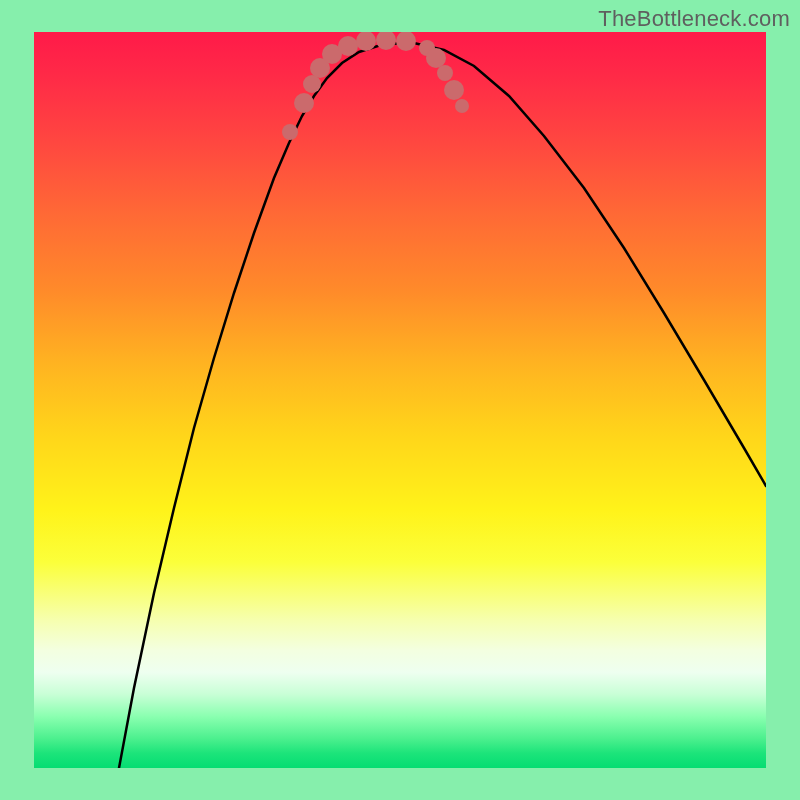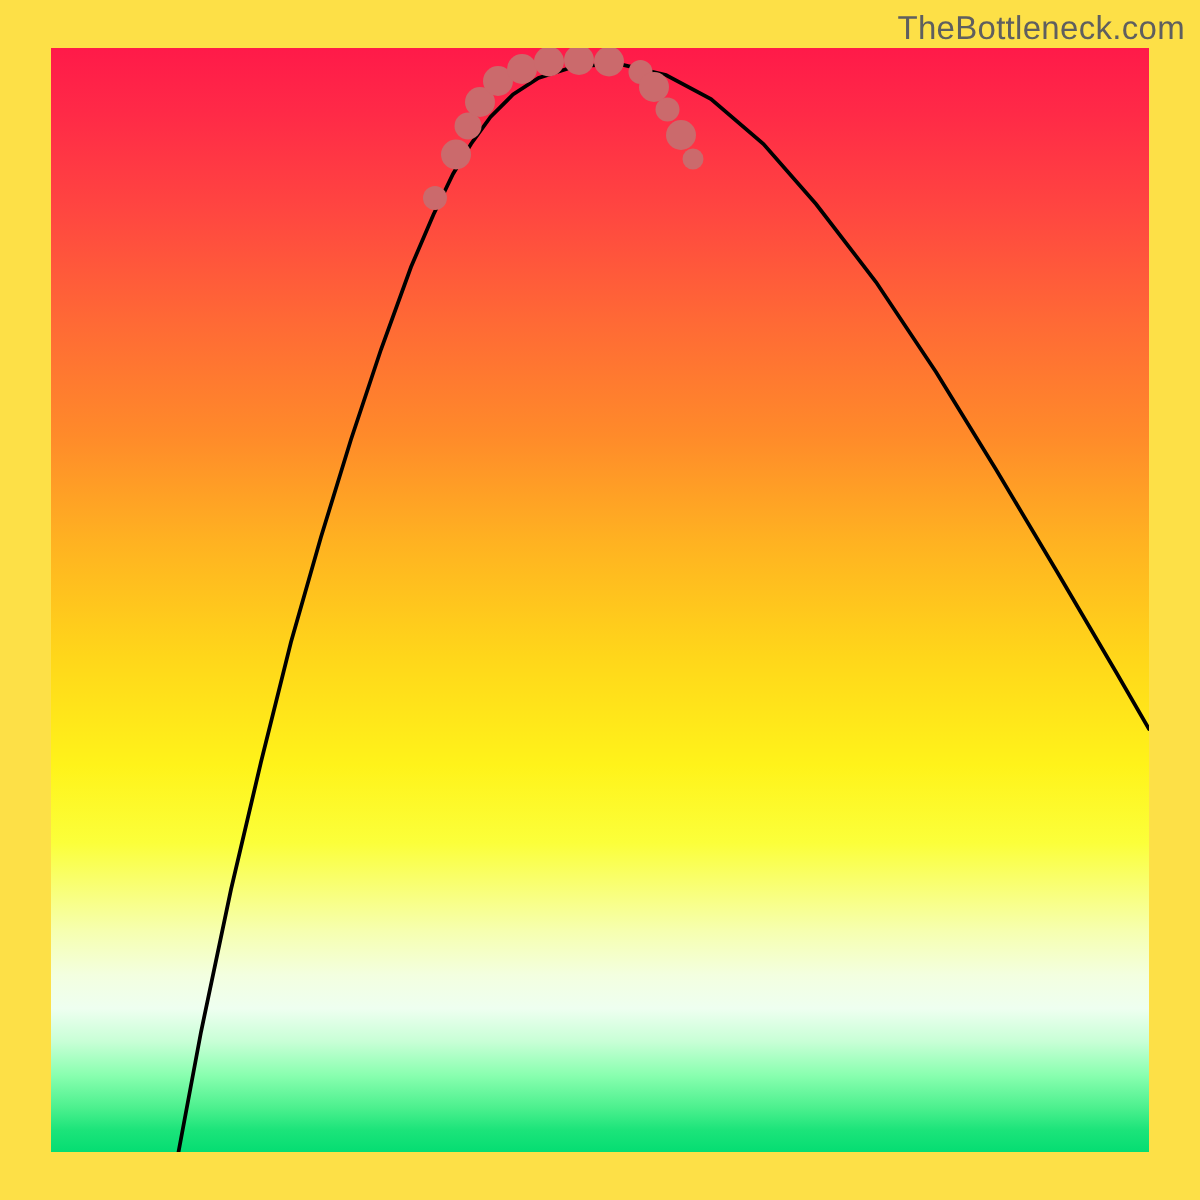--- a/index.html
+++ b/index.html
@@ -8,21 +8,21 @@
     width: 800px;
     height: 800px;
     background: #000;
     overflow: hidden;
     font-family: Arial, Helvetica, sans-serif;
   }
   .frame {
     position: absolute;
     left: 0; top: 0;
     width: 800px; height: 800px;
-    background: #fde047;
+    background: #86efac;
   }
   .plot {
     position: absolute;
     left: 34px;
     top: 32px;
     width: 732px;
     height: 736px;
     
     background: linear-gradient(to bottom,
       #ff1a49 0%,

